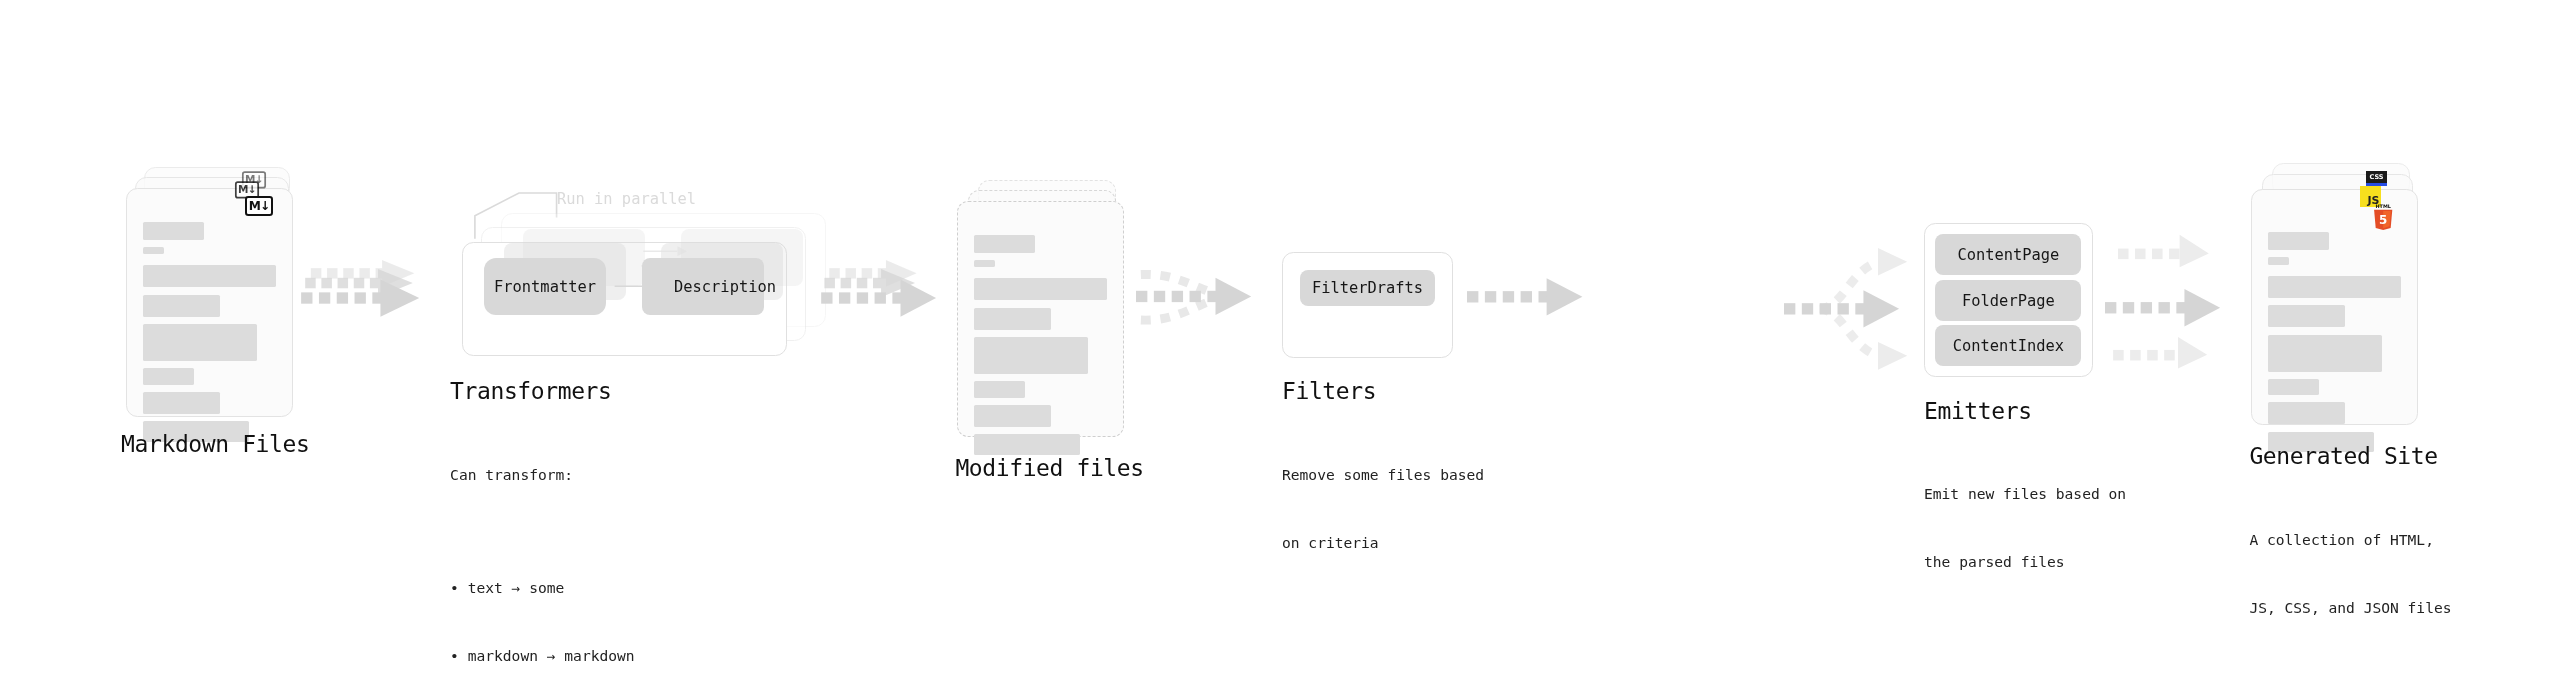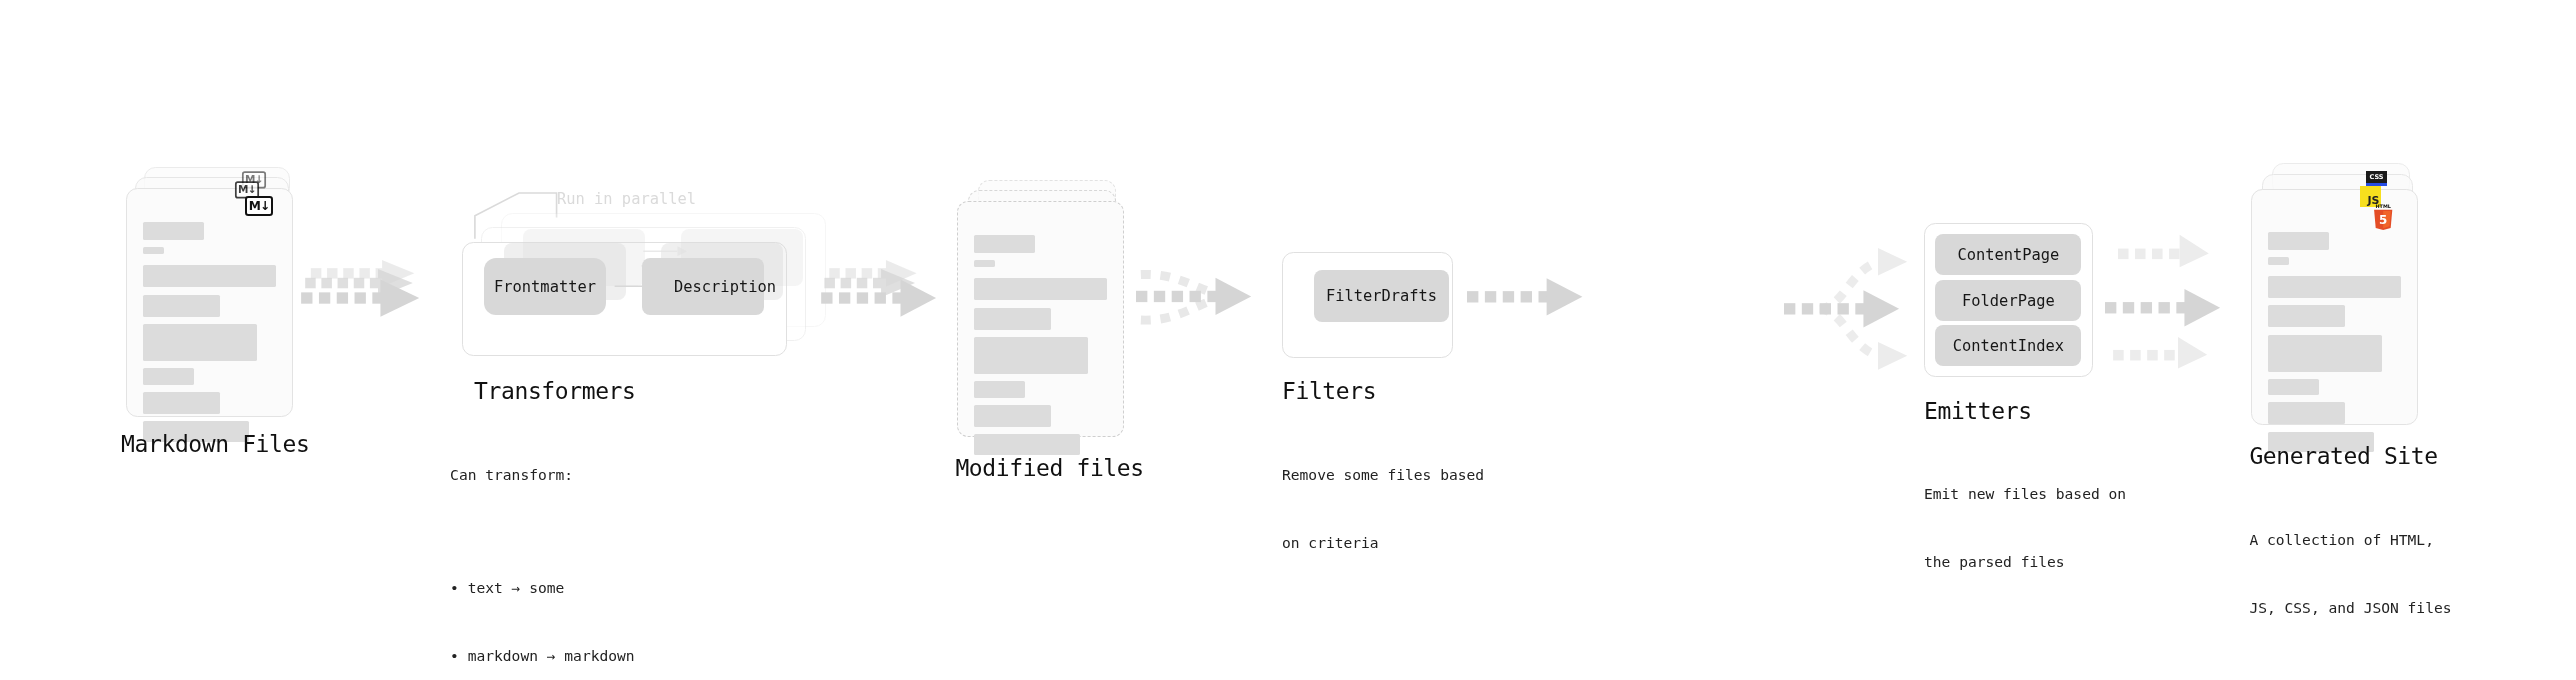--- a/index.html
+++ b/index.html
@@ -208,21 +208,21 @@
       </g>
     </svg>
 
     <div class="pill" style="left:29px; top:65px; width:122px; height:57px;border-radius:12px;">Frontmatter</div>
     <svg class="arrowsvg" style="left:158px; top:81px;" width="50" height="24.4" viewBox="0 0 62 30">
       <path d="M2,15 L46,15" stroke="#d8d8d8" stroke-width="2" fill="none"></path>
       <polygon points="46,8 60,15 46,22" fill="#d8d8d8"></polygon>
     </svg>
     <div class="pill" style="left:187px; top:65px; width:122px; height:57px;padding-left:44px;">Description</div>
 
-    <div class="title" style="left:-4.9px; top:185px;margin-left:24px;">Transformers</div>
+    <div class="title" style="left:-4.9px; top:185px;">Transformers</div>
     <div class="subtitle" style="left:-4.9px; top:226px;">
       <div>Can transform:</div>
       <ul class="tlist">
         <li>text → some</li>
         <li>markdown → markdown</li>
         
       </ul>
     </div>
   </div>
 
@@ -281,21 +281,21 @@
         <rect x="22" y="40" width="14" height="14"></rect>
       <rect x="44" y="40" width="14" height="14"></rect>
         <rect x="66" y="40" width="14" height="14"></rect>
       <rect x="88" y="40" width="14" height="14"></rect>
       <polygon points="98,24 142,47 98,70"></polygon>
     </g>
   </svg>
 
   <div class="node" style="left:1282px; top:252px;">
     <div class="proc-box" style="left:0px; top:0px; width:171px; height:106px;"></div>
-    <div class="pill" style="left:18px; top:18px; width:135px; height:52px;margin-left:14px;">FilterDrafts</div>
+    <div class="pill" style="left:18px; top:18px; width:135px; height:36px;">FilterDrafts</div>
     <div class="title" style="left:0px; top:126px;">Filters</div>
     <div class="subtitle" style="left:0px; top:167px;">
       <div>Remove some files based</div>
       <div>on criteria</div>
     </div>
   </div>
 
   <svg class="arrowsvg" style="left:1467px; top:291px;" width="130" height="49" viewBox="0 0 160 60">
     <g fill="#d5d5d5">
       <rect x="0" y="0" width="14" height="14"></rect>

